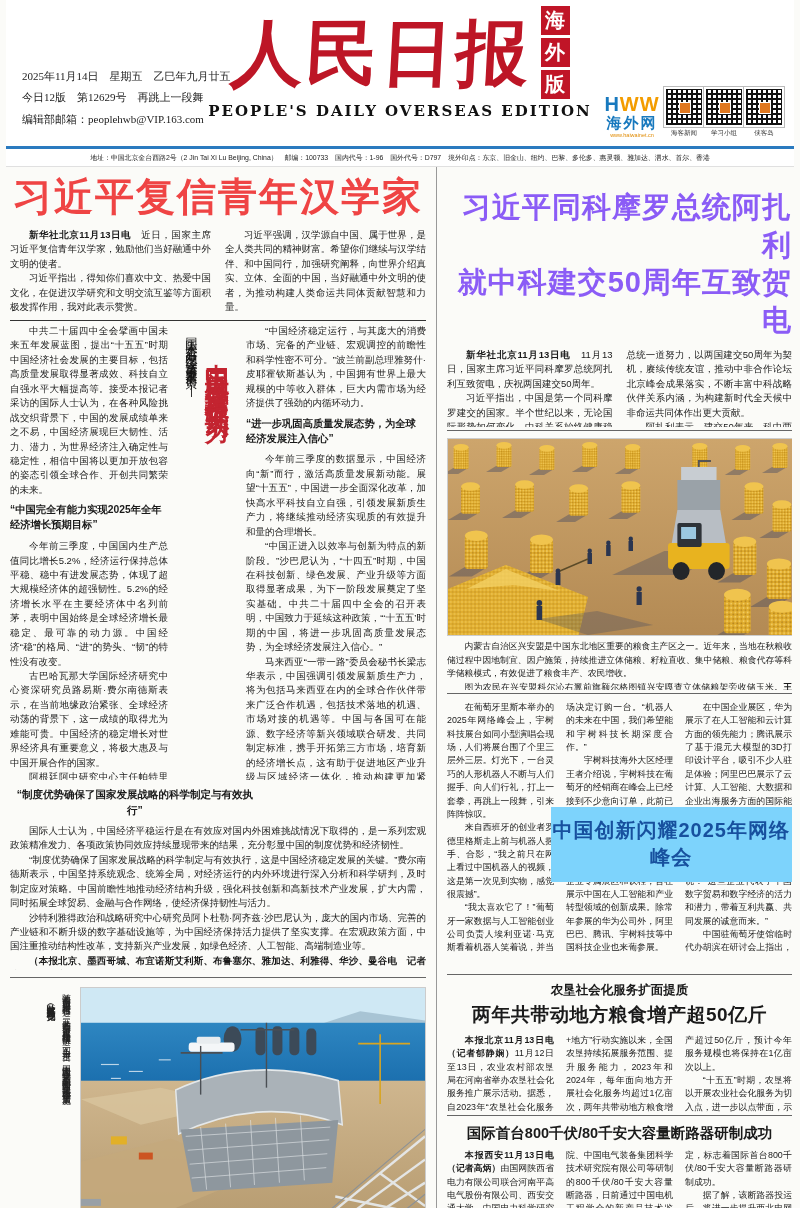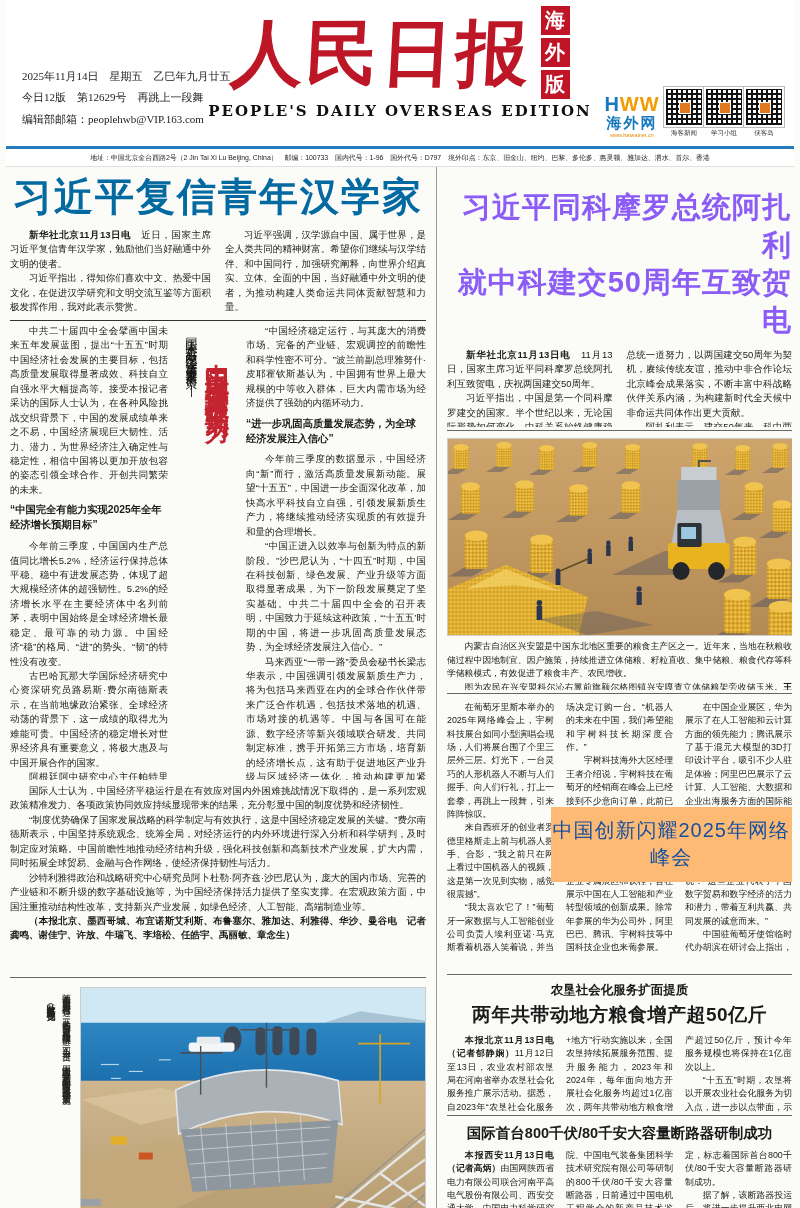--- a/index.html
+++ b/index.html
@@ -40,21 +40,21 @@
   .qr::after{content:"";position:absolute;left:13px;top:13px;width:10px;height:10px;background:#e07820;border:1px solid #fff;}
   .qrlabel{font-size:6.5px;margin-top:2px;color:#333;}
   .addr{font-size:6.9px;text-align:center;padding:4px 0 3px;color:#222;border-bottom:1px solid #e0e0e0;background:#fff;}
 
   
   .shell{display:flex;align-items:stretch;}
   .col-left{width:416px;padding:2px 10px 0 4px;}
   .col-right{flex:1;border-left:1px solid #999;padding:2px 2px 0 10px;min-width:0;}
 
   
-  .hl-red-big{font-size:39px;font-weight:900;color:#0369a1;text-align:center;letter-spacing:2px;
+  .hl-red-big{font-size:39px;font-weight:900;color:#ef4444;text-align:center;letter-spacing:2px;
               line-height:1.15;margin:6px 0 8px;}
   .hl-red-two{font-size:29px;font-weight:900;color:#8b5cf6;text-align:right;letter-spacing:1px;
               line-height:1.3;margin:20px 0 8px;}
   .sub{font-weight:700;font-size:10.3px;line-height:1.45;margin:6px 0;text-indent:0;text-align:left;}
   .subC{font-weight:700;font-size:10.5px;margin:3px 0 5px;width:60%;text-align:center;text-indent:0;}
   .dl{font-weight:700;}
 
   
   .story-xi{height:148px;overflow:hidden;}
   .story-xi .cols2{height:92px;overflow:hidden;}
@@ -77,22 +77,22 @@
   .vcred{display:block;font-weight:700;margin-top:10px;}
   .photo-sanya svg{flex:1;height:226px;border:1px solid #ccc;}
 
   .corn{height:252px;overflow:hidden;padding-top:4px;}
   .corn svg{width:100%;height:196px;border:1px solid #ccc;display:block;}
   .corn-cap{font-size:8.8px;line-height:1.55;margin-top:4px;}
   .cred{font-weight:700;}
 
   .ws{position:relative;height:270px;overflow:hidden;padding-top:4px;}
   .ws .cols3{height:262px;overflow:hidden;}
-  .ws-headline{position:absolute;left:30%;right:0;top:40%;background:#fdba74;
-               font-size:20px;font-weight:400;color:#17509e;text-align:center;
+  .ws-headline{position:absolute;left:30%;right:0;top:40%;background:#7dd3fc;
+               font-size:20px;font-weight:700;color:#17509e;text-align:center;
                padding:10px 0 11px;letter-spacing:1px;}
 
   .nk{height:132px;overflow:hidden;padding-top:2px;}
   .nk-kicker{font-size:12.5px;font-weight:700;text-align:center;margin:2px 0 3px;}
   .nk-head{font-size:19px;font-weight:900;text-align:center;margin:0 0 6px;letter-spacing:.5px;}
   .nk .cols3{height:86px;overflow:hidden;}
 
   .bk{height:102px;overflow:hidden;padding-top:2px;}
   .bk-head{font-size:14.5px;font-weight:900;text-align:center;margin:3px 0 6px;}
   .bk .cols3{height:72px;overflow:hidden;}
@@ -173,20 +173,21 @@
           </div>
           <div class="econ-b body-sm">
             <p>“中国经济稳定运行，与其庞大的消费市场、完备的产业链、宏观调控的前瞻性和科学性密不可分。”波兰前副总理雅努什·皮耶霍钦斯基认为，中国拥有世界上最大规模的中等收入群体，巨大内需市场为经济提供了强劲的内循环动力。</p>
             <div class="sub">“进一步巩固高质量发展态势，为全球经济发展注入信心”</div>
             <p>今年前三季度的数据显示，中国经济向“新”而行，激活高质量发展新动能。展望“十五五”，中国进一步全面深化改革，加快高水平科技自立自强，引领发展新质生产力，将继续推动经济实现质的有效提升和量的合理增长。</p>
             <p>“中国正进入以效率与创新为特点的新阶段。”沙巴尼认为，“十四五”时期，中国在科技创新、绿色发展、产业升级等方面取得显著成果，为下一阶段发展奠定了坚实基础。中共二十届四中全会的召开表明，中国致力于延续这种政策，“‘十五五’时期的中国，将进一步巩固高质量发展态势，为全球经济发展注入信心。”</p>
             <p>马来西亚“一带一路”委员会秘书长梁志华表示，中国强调引领发展新质生产力，将为包括马来西亚在内的全球合作伙伴带来广泛合作机遇，包括技术落地的机遇、市场对接的机遇等。中国与各国可在能源、数字经济等新兴领域联合研发、共同制定标准，携手开拓第三方市场，培育新的经济增长点，这有助于促进地区产业升级与区域经济一体化，推动构建更加紧密、互利共赢的合作新格局。</p>
           </div>
         </div>
         <div class="econ-bot body-sm">
+          <div class="subC">“制度优势确保了国家发展战略的科学制定与有效执行”</div>
           <p>国际人士认为，中国经济平稳运行是在有效应对国内外困难挑战情况下取得的，是一系列宏观政策精准发力、各项政策协同效应持续显现带来的结果，充分彰显中国的制度优势和经济韧性。</p>
           <p>“制度优势确保了国家发展战略的科学制定与有效执行，这是中国经济稳定发展的关键。”费尔南德斯表示，中国坚持系统观念、统筹全局，对经济运行的内外环境进行深入分析和科学研判，及时制定应对策略。中国前瞻性地推动经济结构升级，强化科技创新和高新技术产业发展，扩大内需，同时拓展全球贸易、金融与合作网络，使经济保持韧性与活力。</p>
           <p>沙特利雅得政治和战略研究中心研究员阿卜杜勒·阿齐兹·沙巴尼认为，庞大的国内市场、完善的产业链和不断升级的数字基础设施等，为中国经济保持活力提供了坚实支撑。在宏观政策方面，中国注重推动结构性改革，支持新兴产业发展，如绿色经济、人工智能、高端制造业等。</p>
           <p class="dl">（本报北京、墨西哥城、布宜诺斯艾利斯、布鲁塞尔、雅加达、利雅得、华沙、曼谷电　记者龚鸣、谢佳宁、许放、牛瑞飞、李培松、任皓宇、禹丽敏、章念生）</p>
         </div>
       </section>
 
       <div class="hrule"></div>
 
       <section class="photo-sanya">

